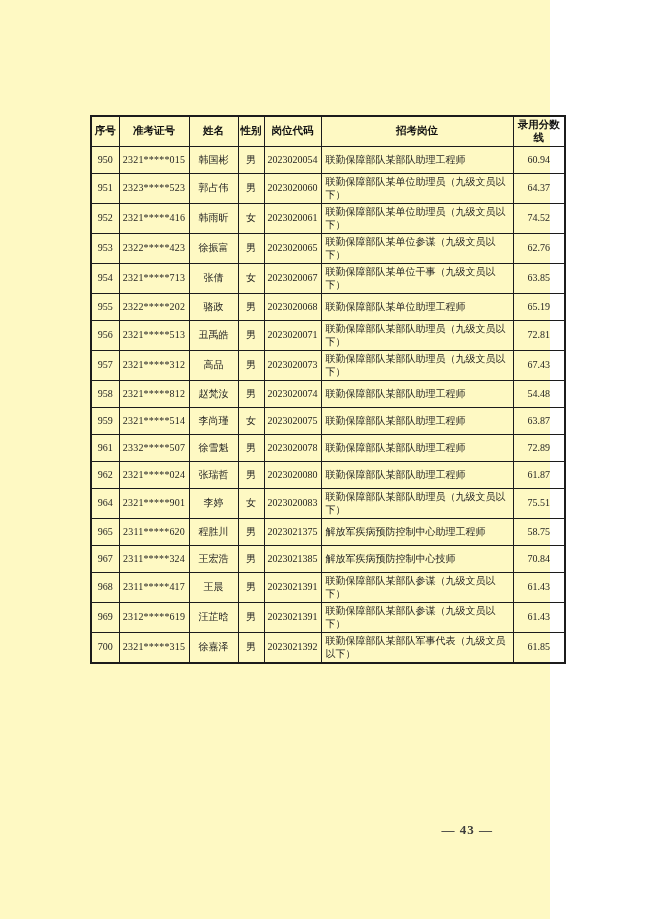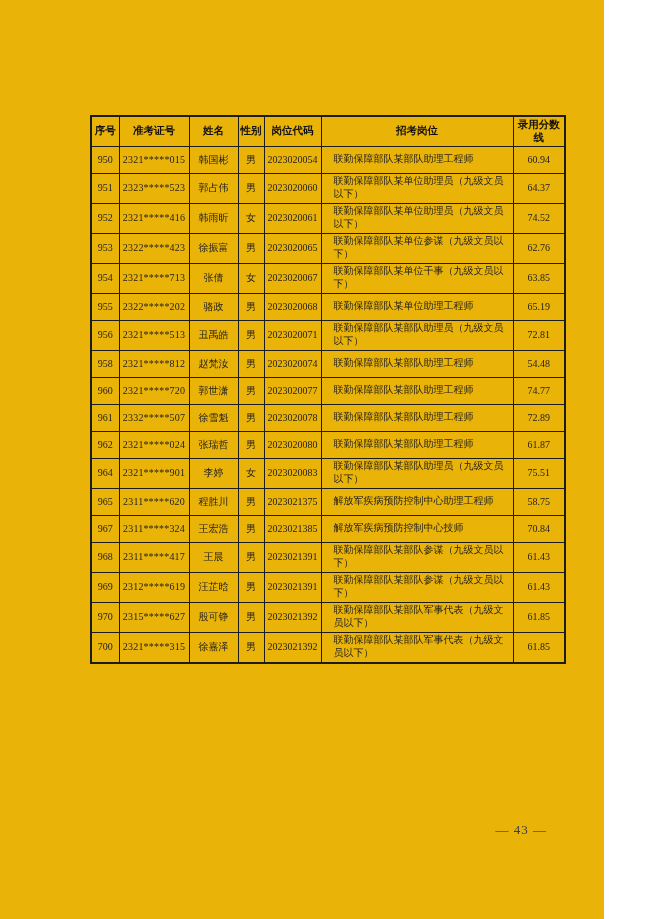--- a/index.html
+++ b/index.html
@@ -6,22 +6,22 @@
   html, body {
     width: 650px; height: 919px;
     background: #ffffff;
     font-family: "Liberation Serif", "DejaVu Serif", serif;
     color: #1a1a1a;
     position: relative;
     overflow: hidden;
   }
   .page {
     position: absolute;
-    width: 604px; height: 919px;
-    background: #eab308;
+    width: 550px; height: 919px;
+    background: #fef9c3;
   }
   table.score-table {
     position: absolute;
     left: 90px; top: 115px;
     width: 474px;
     border-collapse: collapse;
     table-layout: fixed;
     border: 2px solid #1c1c1c;
   }
   table.score-table th,
@@ -40,33 +40,33 @@
     height: 27px;
     font-size: 10.5px;
     color: #111;
   }
   table.score-table td {
     height: 27px;
     font-weight: normal;
   }
   table.score-table td.col-position {
     text-align: left;
-    padding-left: 12px;
+    padding-left: 4px;
     padding-right: 2px;
-    font-family: Liberation Mono, monospace;
   }
   table.score-table td.col-ticket { letter-spacing: 0.2px; }
   .page-number {
     position: absolute;
     top: 822px;
     right: 57px;
     font-size: 13px;
     color: #3c3c3c;
     letter-spacing: 1px;
     white-space: pre;
+    font-weight: bold;
   }
 </style>
 </head>
 <body>
 
 <div class="page">
 
   <table class="score-table">
     <colgroup>
       <col style="width:28px">
@@ -146,36 +146,45 @@
         <tr>
           <td class="col-seq">956</td>
           <td class="col-ticket">2321*****513</td>
           <td class="col-name">丑禹皓</td>
           <td class="col-gender">男</td>
           <td class="col-code">2023020071</td>
           <td class="col-position">联勤保障部队某部队助理员（九级文员以下）</td>
           <td class="col-score">72.81</td>
         </tr>
         <tr>
+          <td class="col-seq">957</td>
+          <td class="col-ticket">2321*****312</td>
+          <td class="col-name">高品</td>
+          <td class="col-gender">男</td>
+          <td class="col-code">2023020073</td>
+          <td class="col-position">联勤保障部队某部队助理员（九级文员以下）</td>
+          <td class="col-score">67.43</td>
+        </tr>
+        <tr>
           <td class="col-seq">958</td>
           <td class="col-ticket">2321*****812</td>
           <td class="col-name">赵梵汝</td>
           <td class="col-gender">男</td>
           <td class="col-code">2023020074</td>
           <td class="col-position">联勤保障部队某部队助理工程师</td>
           <td class="col-score">54.48</td>
         </tr>
         <tr>
-          <td class="col-seq">960</td>
-          <td class="col-ticket">2321*****720</td>
-          <td class="col-name">郭世潇</td>
-          <td class="col-gender">男</td>
-          <td class="col-code">2023020077</td>
-          <td class="col-position">联勤保障部队某部队助理工程师</td>
-          <td class="col-score">74.77</td>
+          <td class="col-seq">959</td>
+          <td class="col-ticket">2321*****514</td>
+          <td class="col-name">李尚瑾</td>
+          <td class="col-gender">女</td>
+          <td class="col-code">2023020075</td>
+          <td class="col-position">联勤保障部队某部队助理工程师</td>
+          <td class="col-score">63.87</td>
         </tr>
         <tr>
           <td class="col-seq">961</td>
           <td class="col-ticket">2332*****507</td>
           <td class="col-name">徐雪魁</td>
           <td class="col-gender">男</td>
           <td class="col-code">2023020078</td>
           <td class="col-position">联勤保障部队某部队助理工程师</td>
           <td class="col-score">72.89</td>
         </tr>
@@ -227,35 +236,26 @@
         <tr>
           <td class="col-seq">969</td>
           <td class="col-ticket">2312*****619</td>
           <td class="col-name">汪芷晗</td>
           <td class="col-gender">男</td>
           <td class="col-code">2023021391</td>
           <td class="col-position">联勤保障部队某部队参谋（九级文员以下）</td>
           <td class="col-score">61.43</td>
         </tr>
         <tr>
-          <td class="col-seq">970</td>
-          <td class="col-ticket">2315*****627</td>
-          <td class="col-name">殷可铮</td>
+          <td class="col-seq">700</td>
+          <td class="col-ticket">2321*****315</td>
+          <td class="col-name">徐嘉泽</td>
           <td class="col-gender">男</td>
           <td class="col-code">2023021392</td>
           <td class="col-position">联勤保障部队某部队军事代表（九级文员以下）</td>
           <td class="col-score">61.85</td>
         </tr>
-        <tr>
-          <td class="col-seq">700</td>
-          <td class="col-ticket">2321*****315</td>
-          <td class="col-name">徐嘉泽</td>
-          <td class="col-gender">男</td>
-          <td class="col-code">2023021392</td>
-          <td class="col-position">联勤保障部队某部队军事代表（九级文员以下）</td>
-          <td class="col-score">61.85</td>
-        </tr>
       </tbody>
   </table>
 
   <div class="page-number">— 43 —</div>
 
 </div>
 
 </body></html>

